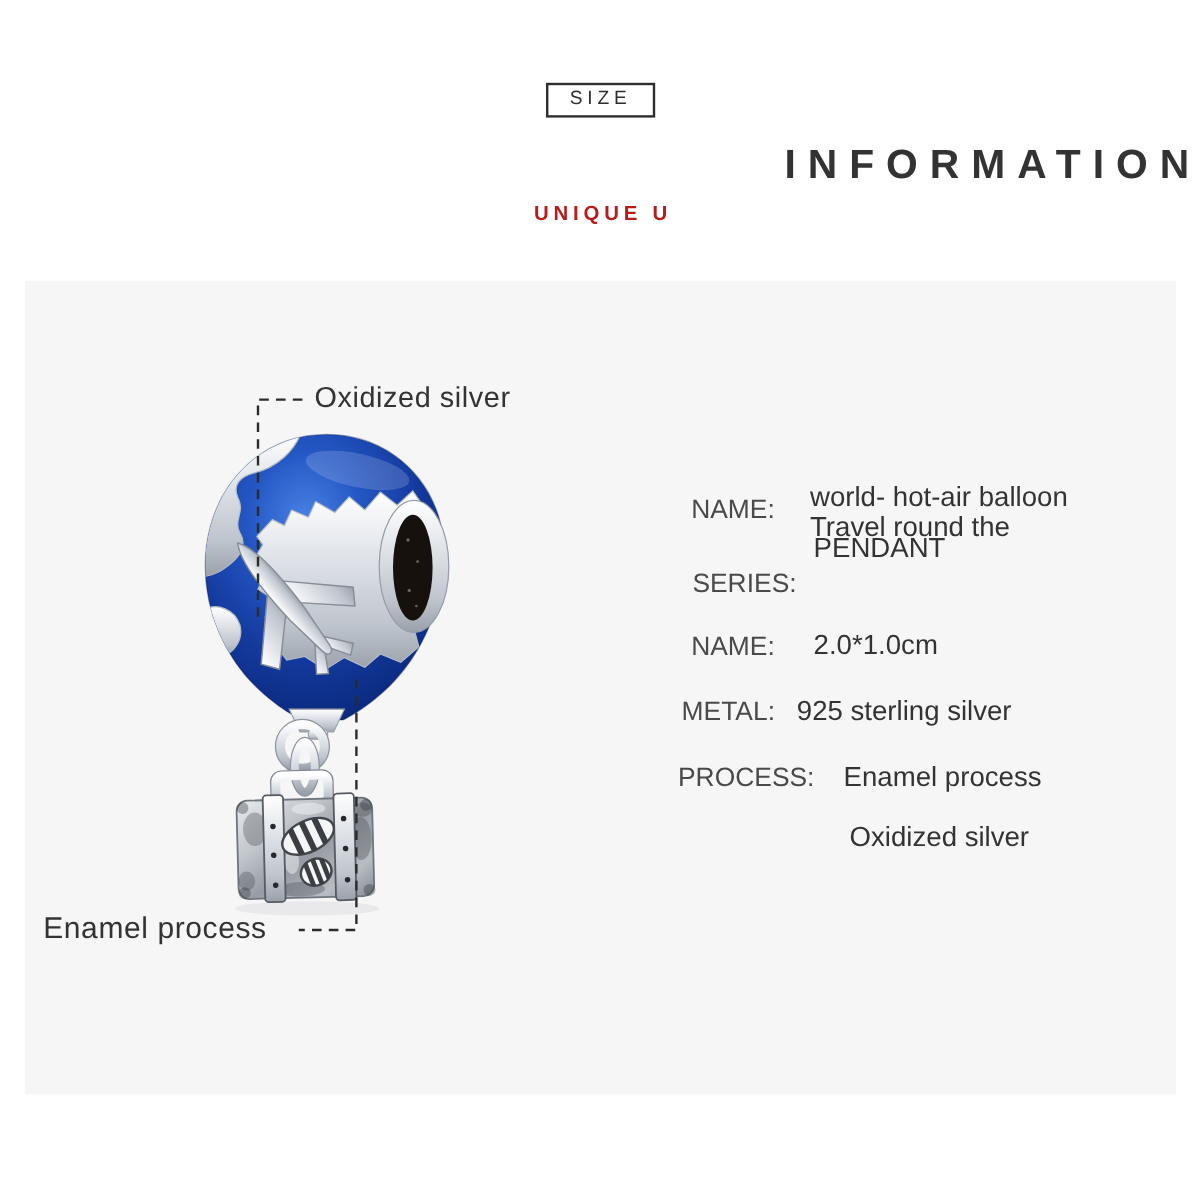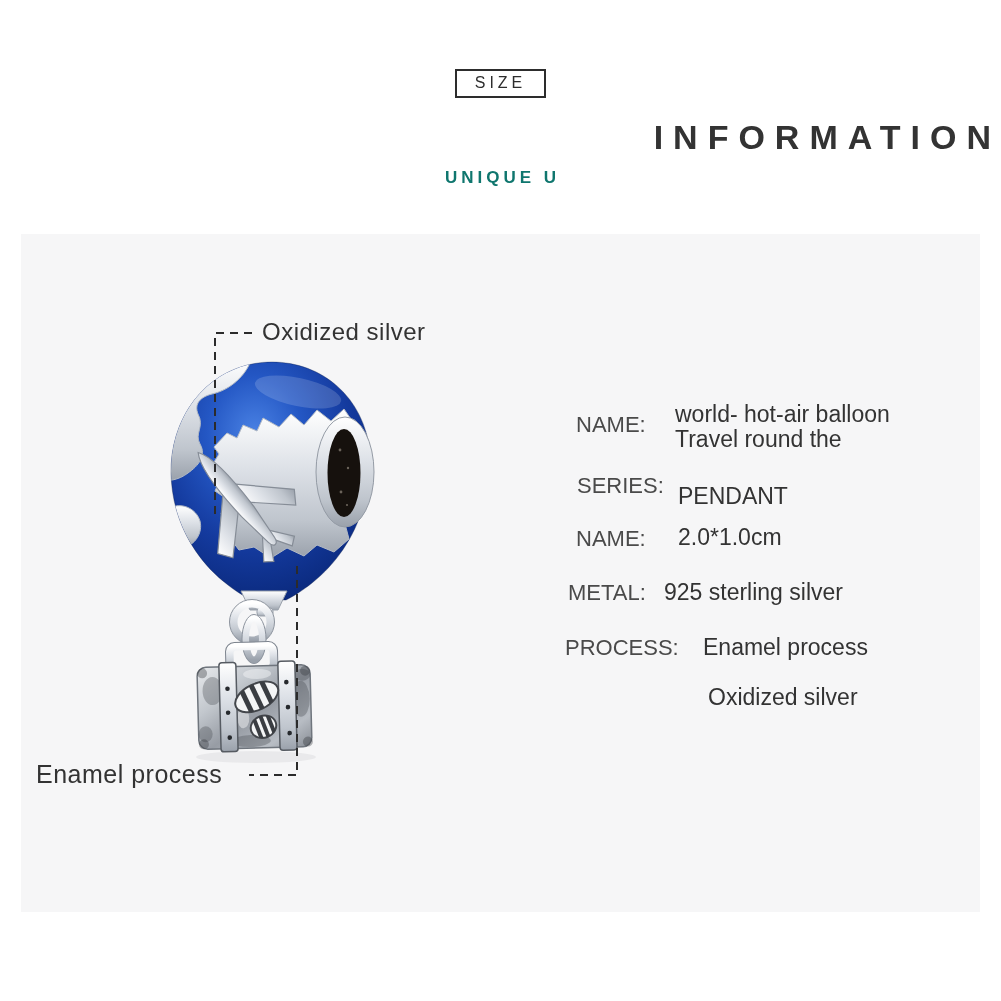--- a/index.html
+++ b/index.html
@@ -6,21 +6,21 @@
   body{width:1001px;height:1001px;background:#ffffff;font-family:"Liberation Sans",sans-serif;color:#333;}
   .page{position:relative;width:1001px;height:1001px;overflow:hidden;background:#fff;}
 
   
   .badge-wrap{position:absolute;top:69px;left:0;right:0;text-align:center;}
   .badge{display:inline-block;border:2px solid #2d2d2d;padding:3px 18px 4px 18px;
          font-size:16px;letter-spacing:4px;color:#2d2d2d;}
   .title{position:absolute;top:118px;left:0;right:0;text-align:right;
          font-size:34px;font-weight:600;letter-spacing:10px;color:#333;text-indent:10px;}
   .subtitle{position:absolute;top:168px;left:0;right:0;text-align:center;
-         font-size:17px;font-weight:600;letter-spacing:4px;color:#0f766e;text-indent:4px;}
+         font-size:17px;font-weight:600;letter-spacing:4px;color:#b91c1c;text-indent:4px;}
 
   
   .panel{position:absolute;left:21px;top:234px;width:959px;height:678px;background:#f6f6f7;}
   .charm-svg{position:absolute;left:21px;top:234px;}
 
   
   .anno{position:absolute;font-size:24px;color:#333;letter-spacing:.5px;white-space:nowrap;}
   .anno-top{left:262px;top:318px;}
   .anno-bottom{left:36px;top:760px;font-size:25px;}
 
@@ -169,21 +169,21 @@
   <div class="anno anno-top">Oxidized silver</div>
   <div class="anno anno-bottom">Enamel process</div>
 
   <div class="spec spec-label" style="left:576px;top:412px;">NAME:</div>
   <div class="spec spec-value name-lines" style="left:675px;top:402px;">
     <div>world- hot-air balloon</div>
     <div>Travel round the</div>
   </div>
 
   <div class="spec spec-label" style="left:577px;top:473px;text-align:center;">SERIES:</div>
-  <div class="spec spec-value" style="left:678px;top:483px;">PENDANT</div>
+  <div class="spec spec-value" style="left:678px;top:443px;">PENDANT</div>
 
   <div class="spec spec-label" style="left:576px;top:526px;">NAME:</div>
   <div class="spec spec-value" style="left:678px;top:524px;">2.0*1.0cm</div>
 
   <div class="spec spec-label" style="left:568px;top:580px;">METAL:</div>
   <div class="spec spec-value" style="left:664px;top:579px;">925 sterling silver</div>
 
   <div class="spec spec-label" style="left:565px;top:635px;">PROCESS:</div>
   <div class="spec spec-value" style="left:703px;top:634px;">Enamel process</div>
   <div class="spec spec-value" style="left:708px;top:684px;">Oxidized silver</div>

